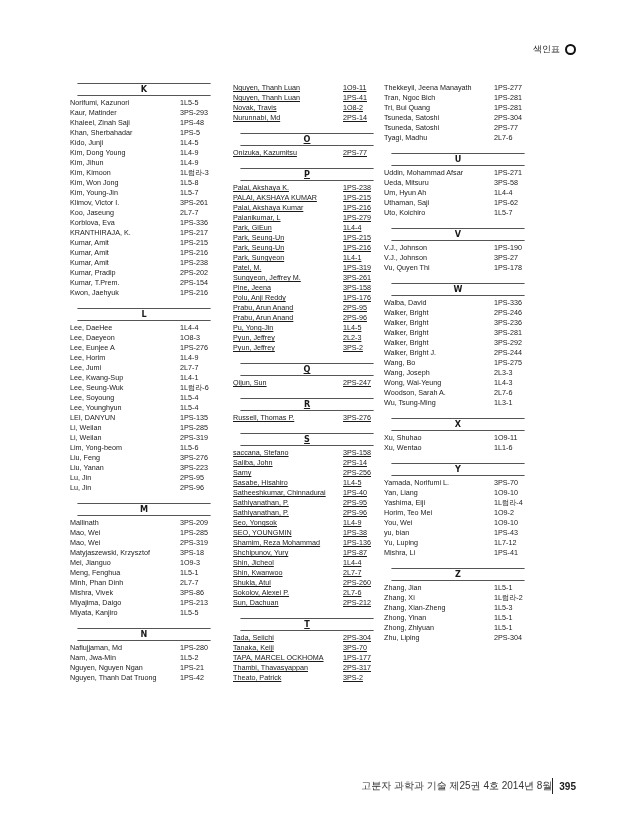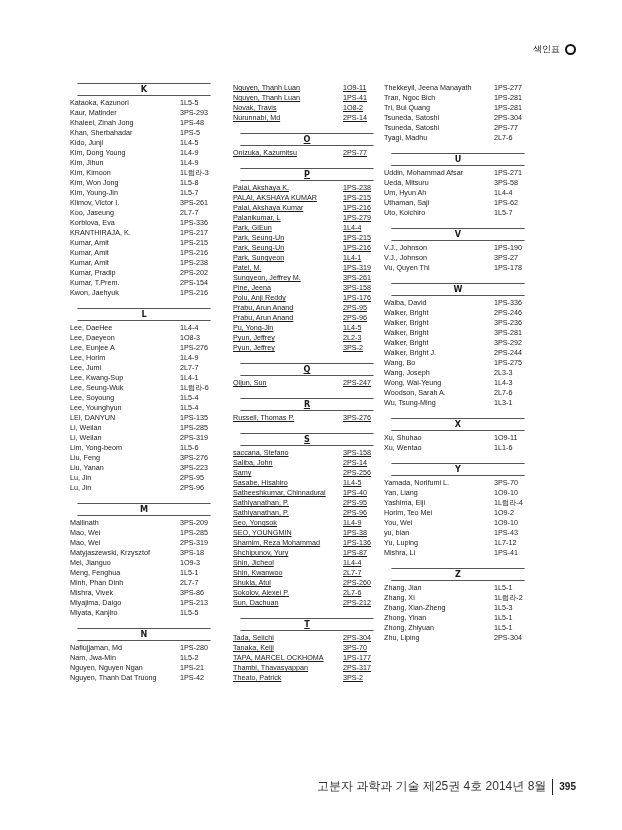--- a/index.html
+++ b/index.html
@@ -15,46 +15,46 @@
   .col3 { left: 314px; }
   .section { margin-bottom: 10px; }
   .section-head { border-top: 1.5px solid #555; border-bottom: 1.5px solid #555; text-align: center;
                   font-weight: bold; font-size: 9px; height: 11px; line-height: 11px; margin-bottom: 2px;
                   font-family: "DejaVu Sans", sans-serif; transform: scaleX(0.9); }
   .row { display: flex; justify-content: space-between; font-size: 7.2px; line-height: 10px; height: 10px;
          white-space: nowrap; }
   .row .name { flex: 1; overflow: hidden; }
   .row .code { width: 38px; text-align: left; }
   .footer { position: absolute; top: 778px; right: 46px; display: flex; align-items: center; }
-  .footer-text { font-size: 12px; color: #333; margin-right: 6px; }
+  .footer-text { font-size: 10px; color: #333; margin-right: 0; }
   .footer-sep { width: 1px; height: 16px; background: #222; margin-right: 6px; }
   .footer-page { font-size: 10px; font-weight: bold; text-align: center; }
 </style>
 </head>
 <body>
 
 <div class="header">
   <span class="header-title">색인표</span>
   <span class="header-ring"></span>
 </div>
 
 <div class="columns">
   <div class="col col1">
       <div class="section">
         <div class="section-head">K</div>
         <div class="row">
-          <span class="name">Kataoka, Kazunori</span>
+          <span class="name">Norifumi, Kazunori</span>
           <span class="code">1L5-5</span>
         </div>
         <div class="row">
           <span class="name">Kaur, Matinder</span>
           <span class="code">3PS-293</span>
         </div>
         <div class="row">
-          <span class="name">Khaleel, Zinah Jong</span>
+          <span class="name">Khaleel, Zinah Saji</span>
           <span class="code">1PS-48</span>
         </div>
         <div class="row">
           <span class="name">Khan, Sherbahadar</span>
           <span class="code">1PS-5</span>
         </div>
         <div class="row">
           <span class="name">Kido, Junji</span>
           <span class="code">1L4-5</span>
         </div>

